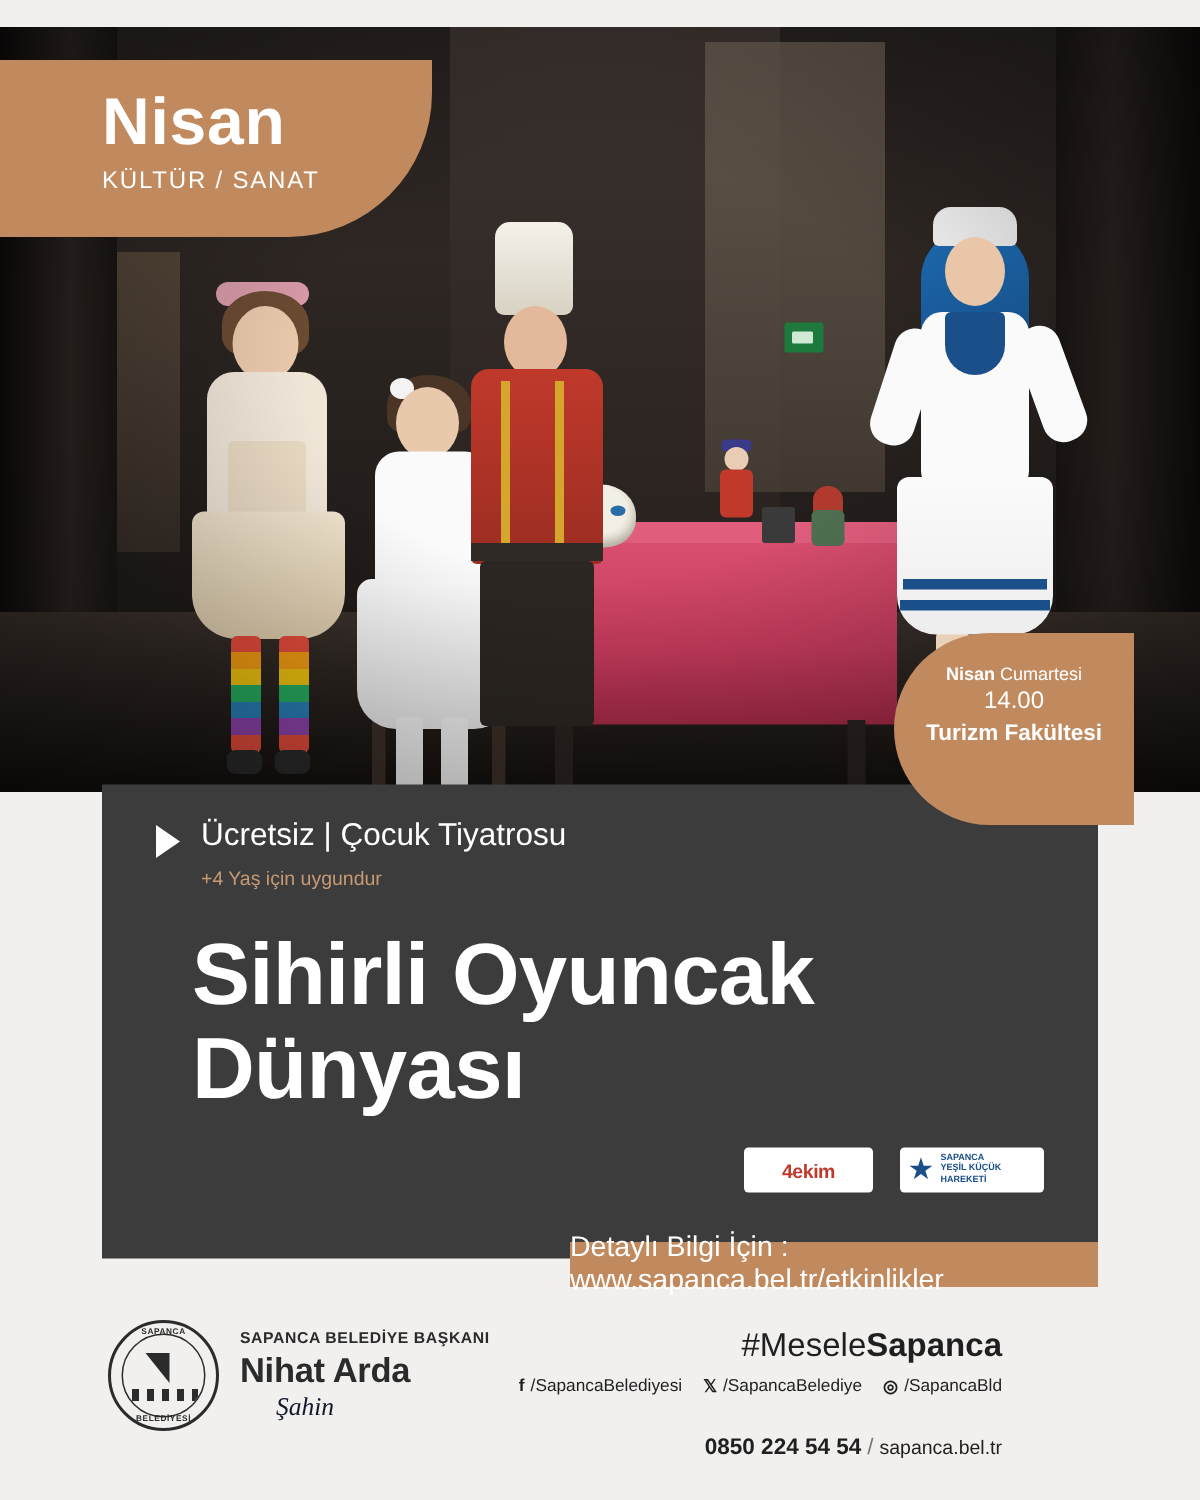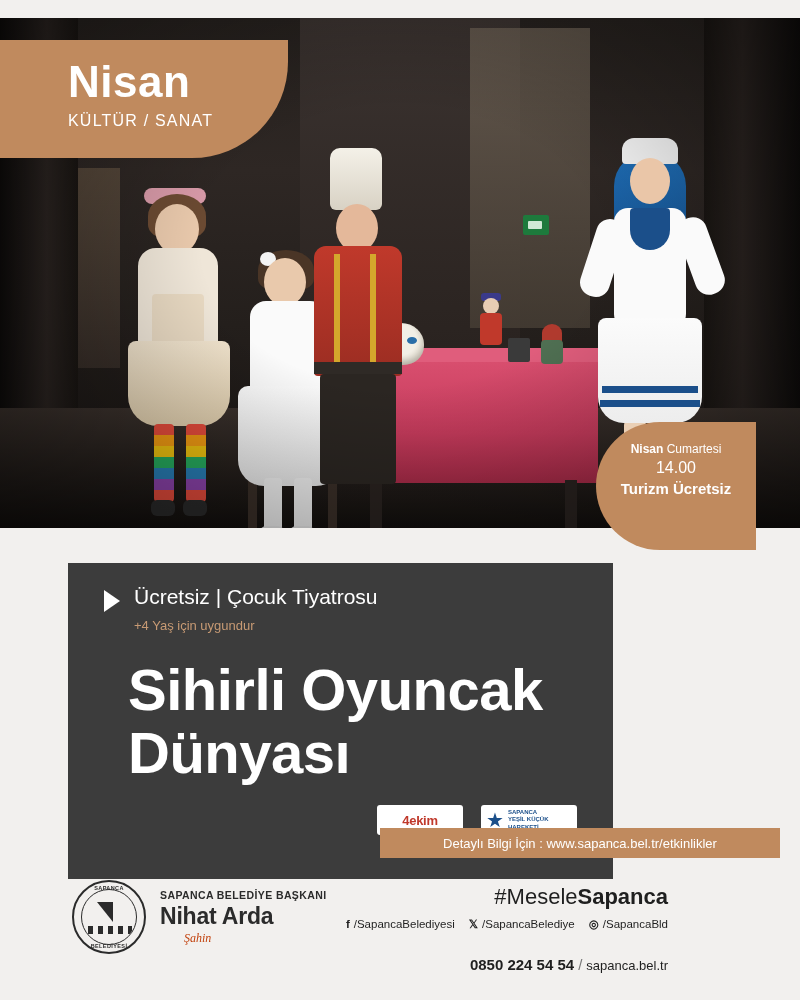--- a/index.html
+++ b/index.html
@@ -208,24 +208,23 @@
   }
   .date-bubble .day { font-size: 42px; font-weight: bold; line-height: 1; }
   .date-bubble .dow { font-size: 12px; margin-top: 6px; }
   .date-bubble .dow b { font-weight: bold; }
   .date-bubble .time { font-size: 16px; margin-top: 3px; }
   .date-bubble .place { font-size: 15px; font-weight: bold; margin-top: 3px; }
 
   
   .info {
     position: absolute; left: 68px; top: 523px;
-    width: 545px; height: 316px;
+    width: 664px; height: 316px;
     background: #3c3c3c;
     z-index: 10;
-    margin-top: 40px;
   }
   .info .row {
     display: flex; align-items: flex-start;
     padding: 22px 0 0 36px;
   }
   .tri {
     width: 0; height: 0; margin-top: 5px; margin-right: 14px;
     border-left: 16px solid #ffffff;
     border-top: 11px solid transparent;
     border-bottom: 11px solid transparent;
@@ -249,23 +248,23 @@
     width: 96px; height: 30px; background:#ffffff; border-radius:3px;
     display:flex; align-items:center; gap:4px; padding:0 5px;
   }
   .logo-star .st {
     color:#1b4f8a; font-size:20px; line-height:1;
   }
   .logo-star .st-txt { font-size:6px; color:#1b4f8a; font-weight:bold; line-height:1.25; }
 
   .detail-bar {
     position: absolute; left: 380px; top: 828px;
-    width: 400px; height: 30px;
+    width: 352px; height: 30px;
     background: #c08a5e; color:#ffffff;
-    font-size: 13px; display:flex; align-items:center; justify-content:center;
+    font-size: 19px; display:flex; align-items:center; justify-content:center;
     z-index: 13;
   }
 
   
   .footer { position:absolute; left:0; top:862px; width:728px; height:138px; }
   .mayor { position:absolute; left:72px; top:18px; display:flex; align-items:center; gap:14px; }
   .seal {
     width: 74px; height: 74px; border-radius: 50%;
     border: 2px solid #2b2b2b; position: relative;
     display:flex; align-items:center; justify-content:center;
@@ -284,21 +283,21 @@
     background: repeating-linear-gradient(90deg,#2b2b2b 0 5px, transparent 5px 10px);
   }
   .seal .ring-txt {
     position:absolute; inset:0; font-size:5.5px; color:#2b2b2b;
   }
   .seal .ring-txt span { position:absolute; white-space:nowrap; font-weight:bold; letter-spacing:.4px;}
   .seal .rt-top { top:3px; left:50%; transform:translateX(-50%); }
   .seal .rt-bot { bottom:3px; left:50%; transform:translateX(-50%); }
   .mayor-txt .l1 { font-size: 10.5px; font-weight:bold; color:#2b2b2b; letter-spacing:.4px; }
   .mayor-txt .l2 { font-size: 23px; font-weight:bold; color:#2b2b2b; letter-spacing:-.2px; margin-top:2px;}
-  .mayor-txt .l3 { font-size: 12px; color:#c2410c; font-family:"Liberation Serif", serif; font-style:italic; margin-top:1px; padding-left:24px;}
+  .mayor-txt .l3 { font-size: 17px; color:#0f172a; font-family:"Liberation Serif", serif; font-style:italic; margin-top:1px; padding-left:24px;}
 
   .social { position:absolute; right:60px; top:22px; text-align:right; color:#1f1f1f; }
   .hashtag { font-size: 22px; }
   .hashtag .lt { font-weight: normal; }
   .hashtag .bd { font-weight: bold; }
   .handles { font-size: 11.5px; margin-top: 7px; display:flex; gap:14px; justify-content:flex-end; align-items:center; }
   .handles .h { display:flex; align-items:center; gap:4px; }
   .ic { font-weight:bold; }
   .contact { font-size: 15px; margin-top: 25px; }
   .contact .phone { font-weight: bold; }
@@ -398,21 +397,21 @@
     <div class="m">Nisan</div>
     <div class="sub">KÜLTÜR / SANAT</div>
   </div>
 
   <div class="date-bubble">
     <div class="dow">
       <b>Nisan</b>
       <span>Cumartesi</span>
     </div>
     <div class="time">14.00</div>
-    <div class="place">Turizm Ücretsiz</div>
+    <div class="place">Turizm Fakültesi</div>
   </div>
 
   <div class="info">
     <div class="row">
       <div class="tri"></div>
       <div class="cat">Ücretsiz | Çocuk Tiyatrosu</div>
     </div>
     <div class="age">+4 Yaş için uygundur</div>
     <div class="title">
       <div>Sihirli Oyuncak</div>

